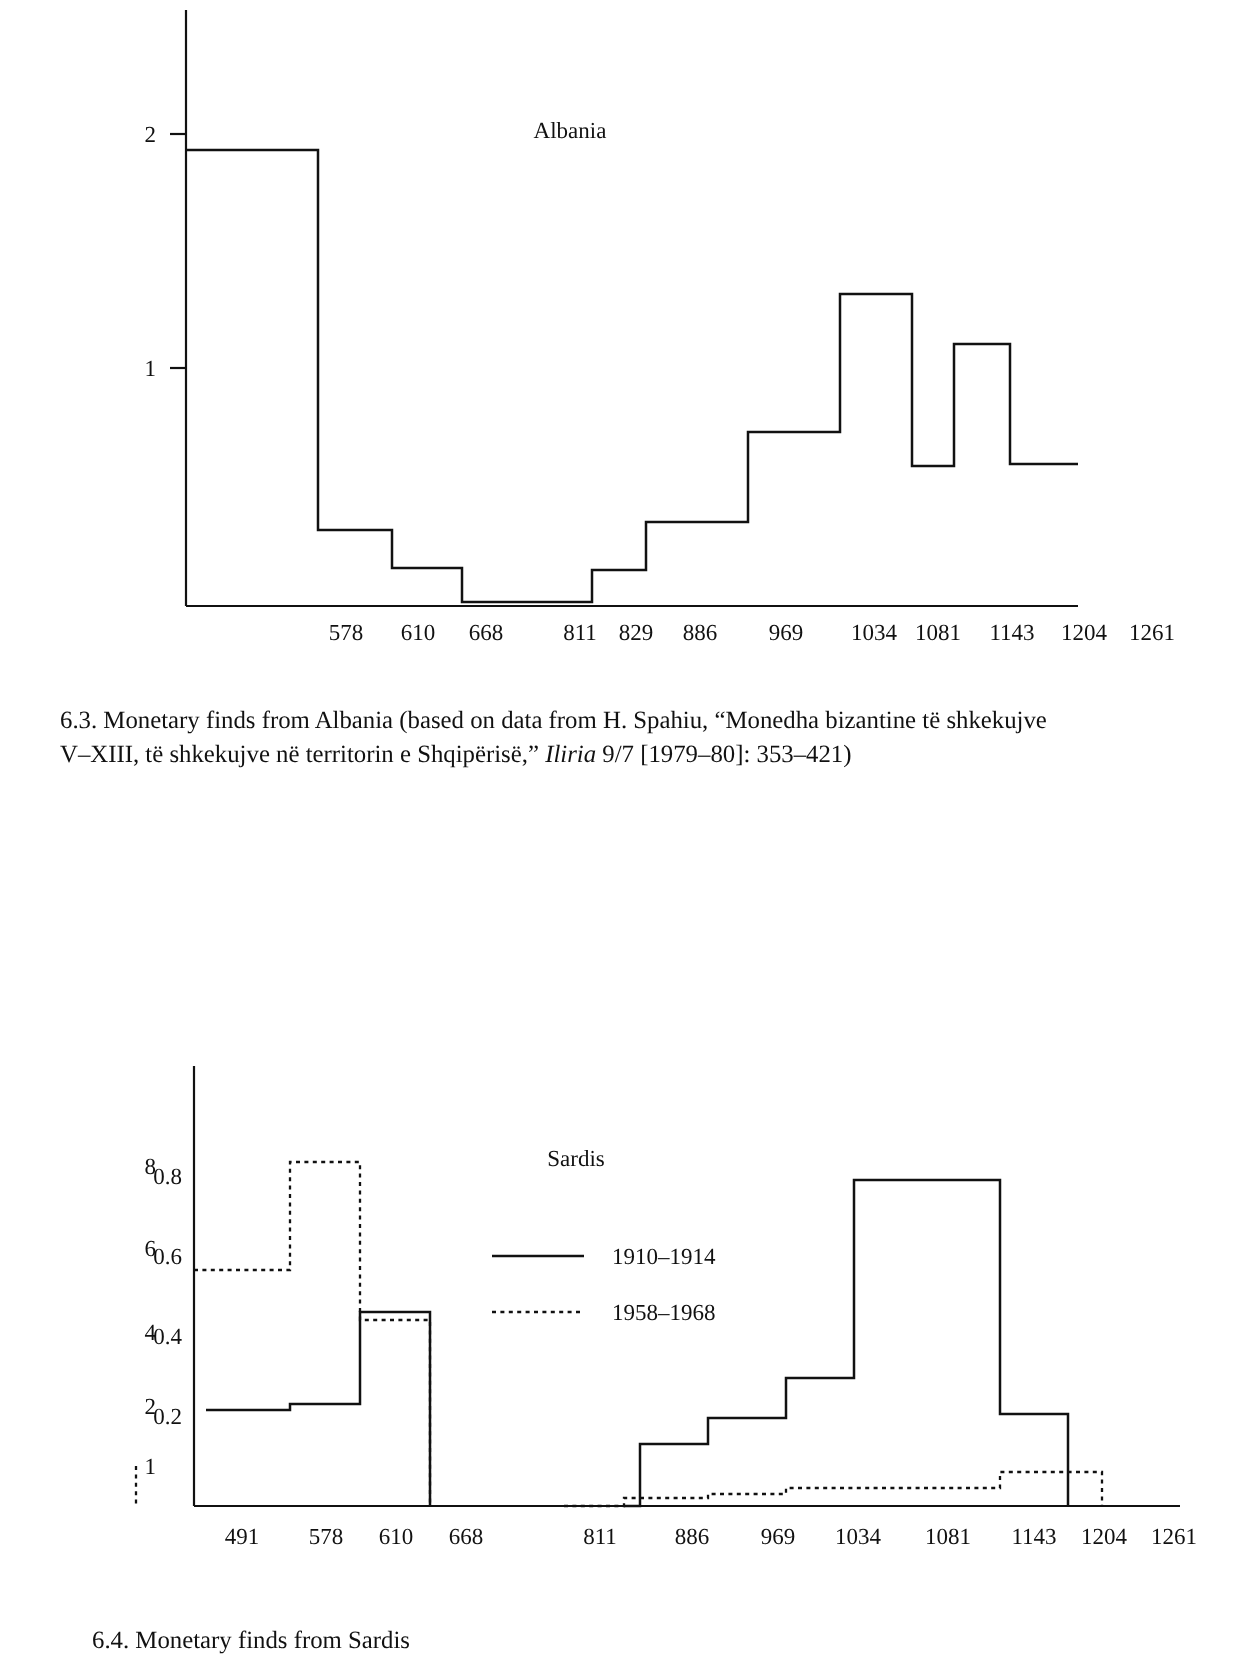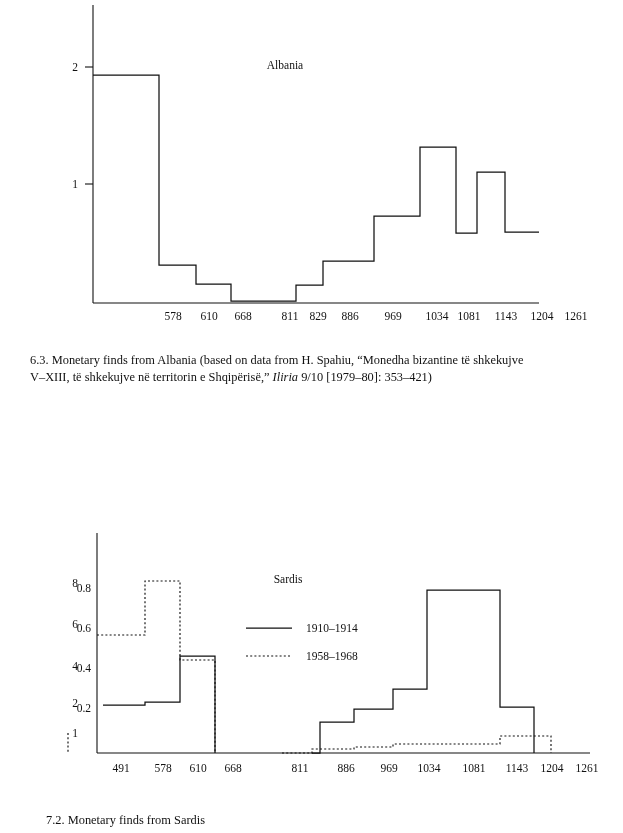--- a/index.html
+++ b/index.html
@@ -133,21 +133,21 @@
       <text class="tick-label" x="437" y="320" text-anchor="middle">1034</text>
       <text class="tick-label" x="469" y="320" text-anchor="middle">1081</text>
       <text class="tick-label" x="506" y="320" text-anchor="middle">1143</text>
       <text class="tick-label" x="542" y="320" text-anchor="middle">1204</text>
       <text class="tick-label" x="576" y="320" text-anchor="middle">1261</text>
     </svg>
   </div>
 
   <div class="caption caption1">
     <span>6.3.  Monetary finds from Albania (based on data from H. Spahiu, “Monedha bizantine të shkekujve</span><br>
-    <span>V–XIII, të shkekujve në territorin e Shqipërisë,” </span><i>Iliria</i><span> 9/10 [1979–80]: 353–421)</span>
+    <span>V–XIII, të shkekujve në territorin e Shqipërisë,” </span><i>Iliria</i><span> 9/7 [1979–80]: 353–421)</span>
   </div>
 
   <div class="fig2">
     <svg width="623" height="290" viewBox="0 0 623 290">
 
       <line class="axis-line" x1="97" y1="33" x2="97" y2="253"></line>
 
       <line class="axis-line" x1="97" y1="253" x2="590" y2="253"></line>
 
       <text class="tick-label" x="78" y="237" text-anchor="end">1</text>
@@ -203,16 +203,16 @@
       <text class="tick-label" x="389" y="272" text-anchor="middle">969</text>
       <text class="tick-label" x="429" y="272" text-anchor="middle">1034</text>
       <text class="tick-label" x="474" y="272" text-anchor="middle">1081</text>
       <text class="tick-label" x="517" y="272" text-anchor="middle">1143</text>
       <text class="tick-label" x="552" y="272" text-anchor="middle">1204</text>
       <text class="tick-label" x="587" y="272" text-anchor="middle">1261</text>
     </svg>
   </div>
 
   <div class="caption caption2">
-    <span>7.2.  Monetary finds from Sardis</span>
+    <span>6.4.  Monetary finds from Sardis</span>
   </div>
 
 </div>
 
 </body></html>

